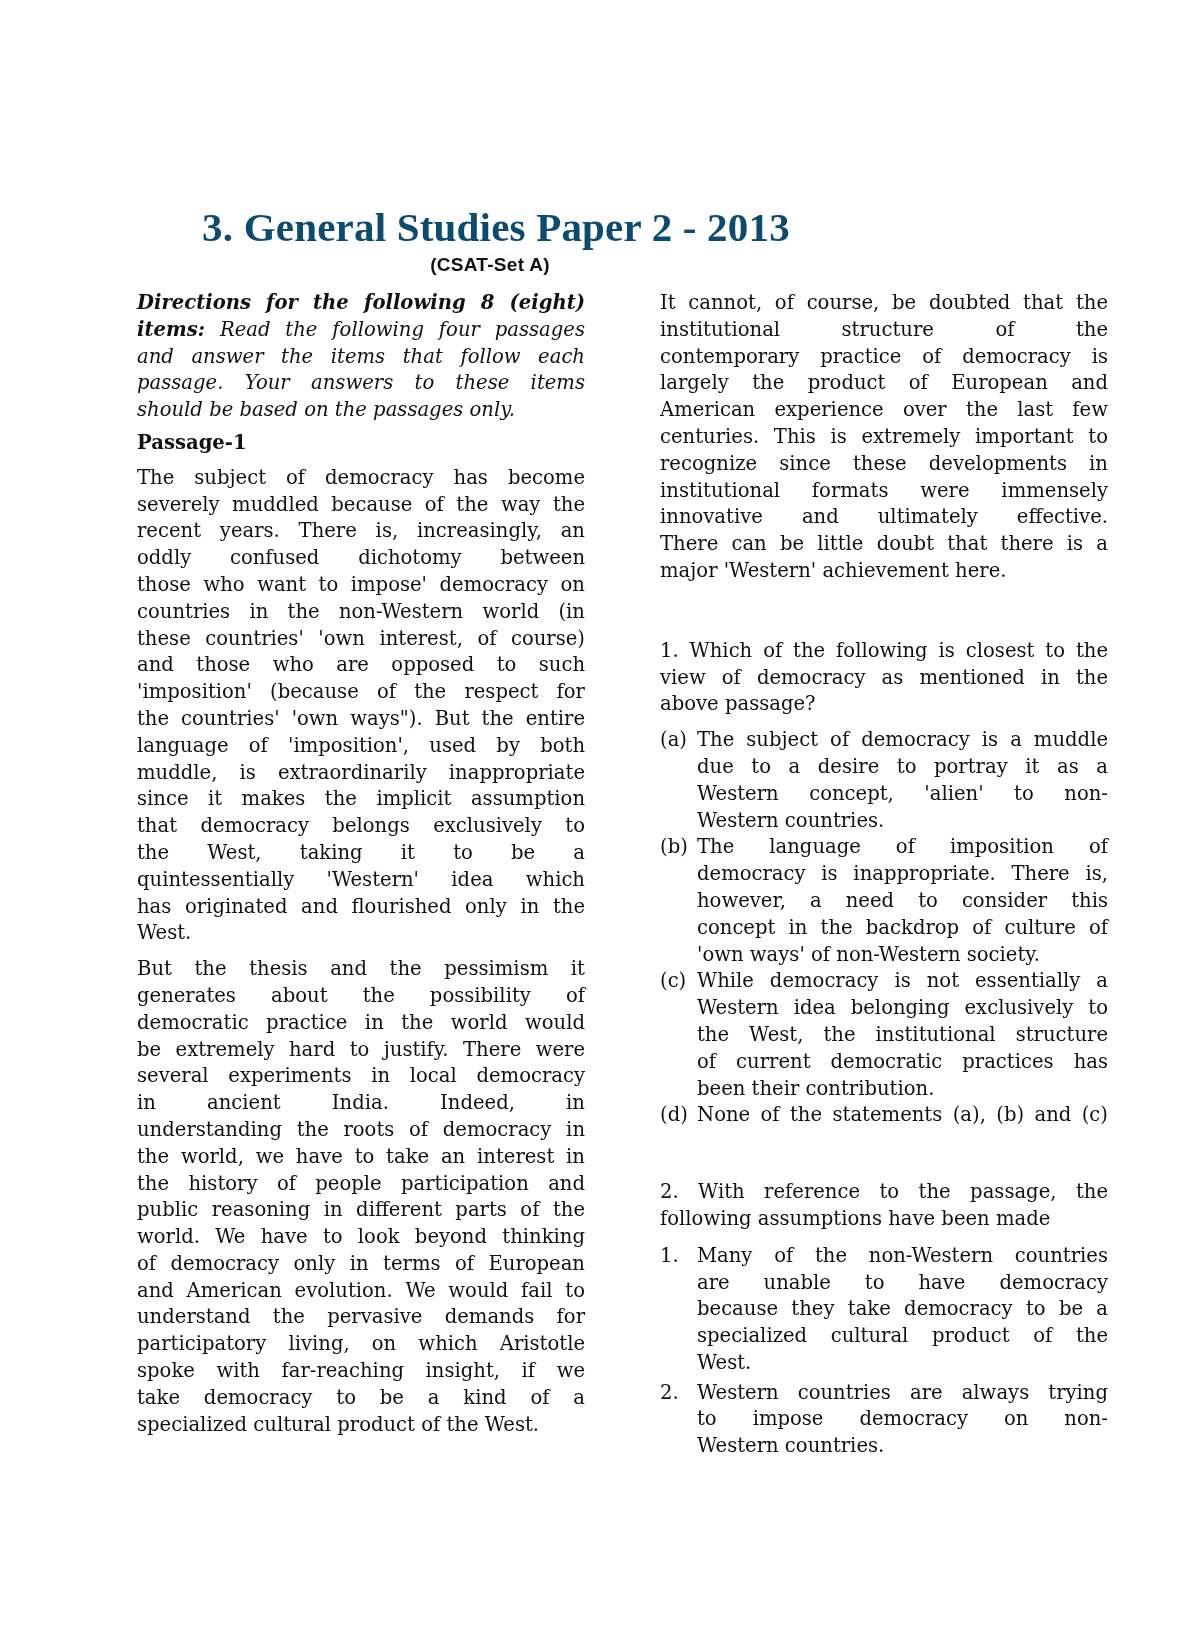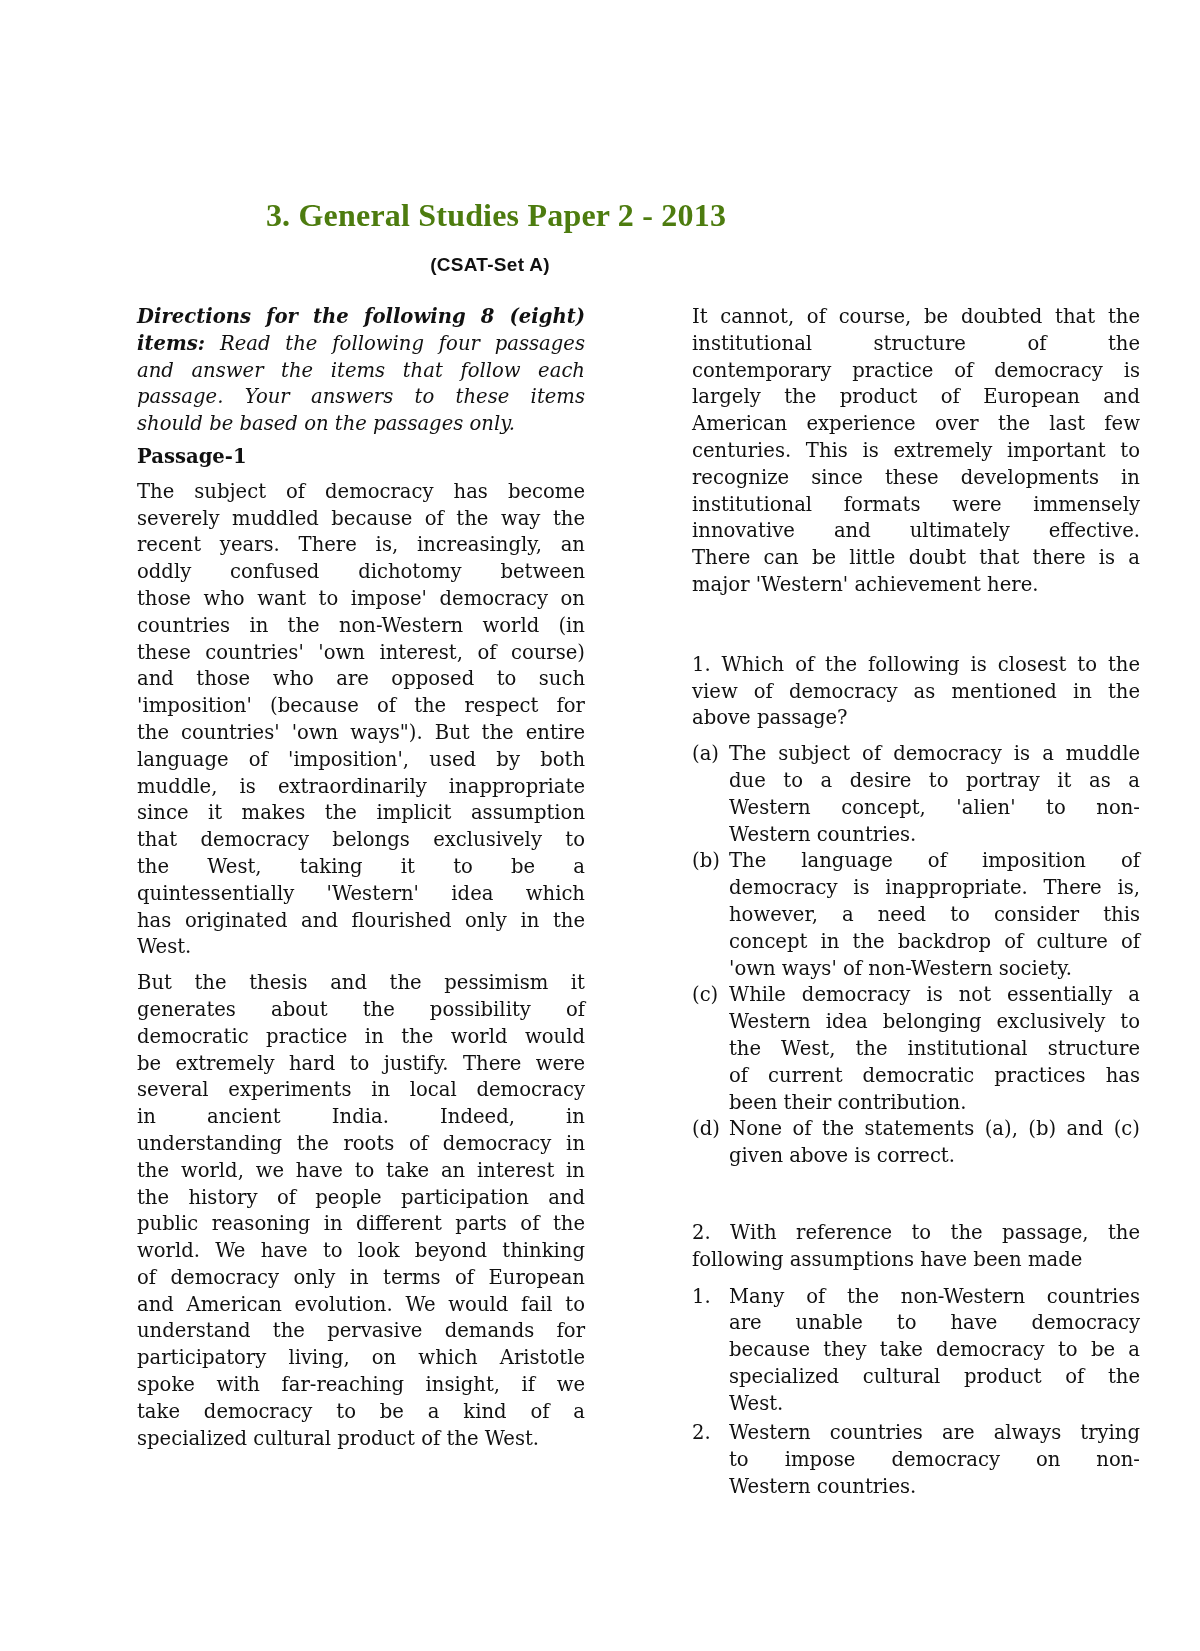--- a/index.html
+++ b/index.html
@@ -1,27 +1,27 @@
 <!DOCTYPE html>
 <html><head>
 <meta charset="utf-8">
 <style>
   html, body { margin: 0; padding: 0; background: #ffffff; }
   body { width: 1200px; height: 1651px; position: relative; overflow: hidden; color: #111; font-family: "DejaVu Serif", serif; }
   .title {
     position: absolute; left: 0; width: 992px; top: 176px; text-align: center;
-    font-family: "Liberation Serif", serif; font-weight: bold; font-size: 32px; letter-spacing: 0.2px; color: #4d7c0f;
+    font-family: "Liberation Serif", serif; font-weight: bold; font-size: 41px; letter-spacing: 0.2px; color: #0c4a6e;
   }
   .subtitle {
     position: absolute; left: 0; width: 980px; top: 254px; text-align: center;
     font-family: "Liberation Sans", sans-serif; font-weight: bold; font-size: 19px; color: #111; letter-spacing: 0.3px;
   }
-  .col { position: absolute; top: 304px; font-size: 19.6px; line-height: 26.8px; }
+  .col { position: absolute; top: 290px; font-size: 19.6px; line-height: 26.8px; }
   .col-left { left: 137px; width: 448px; }
-  .col-right { left: 660px; width: 448px; margin-left: 32px; }
+  .col-right { left: 660px; width: 448px; }
   .line { display: block; text-align: justify; text-align-last: justify; white-space: nowrap; height: 26.8px; }
   .line.last { text-align-last: left; }
   .directions { font-style: italic; font-family: "DejaVu Serif", serif; }
   .directions b { font-weight: bold; }
   .heading { font-weight: bold; margin-top: 6px; margin-bottom: 8px; }
   .para { margin-bottom: 9px; }
   .gap-q { height: 44px; }
   .gap-q2 { height: 50px; }
   .option { position: relative; padding-left: 37px; }
   .option .marker { position: absolute; left: 0; top: 0; }
@@ -138,21 +138,20 @@
             <span class="line">Western idea belonging exclusively to</span>
             <span class="line">the West, the institutional structure</span>
             <span class="line">of current democratic practices has</span>
             <span class="line last">been their contribution.</span>
           </div>
         </div>
         <div class="option">
           <span class="marker">(d)</span>
           <div>
             <span class="line">None of the statements (a), (b) and (c)</span>
-            <span class="line last">given above is correct.</span>
           </div>
         </div>
       </div>
   </div>
 
   <div class="gap-q2"></div>
 
   <div>
     <div id="q1stem">
         <span class="line">2. With reference to the passage, the</span>

